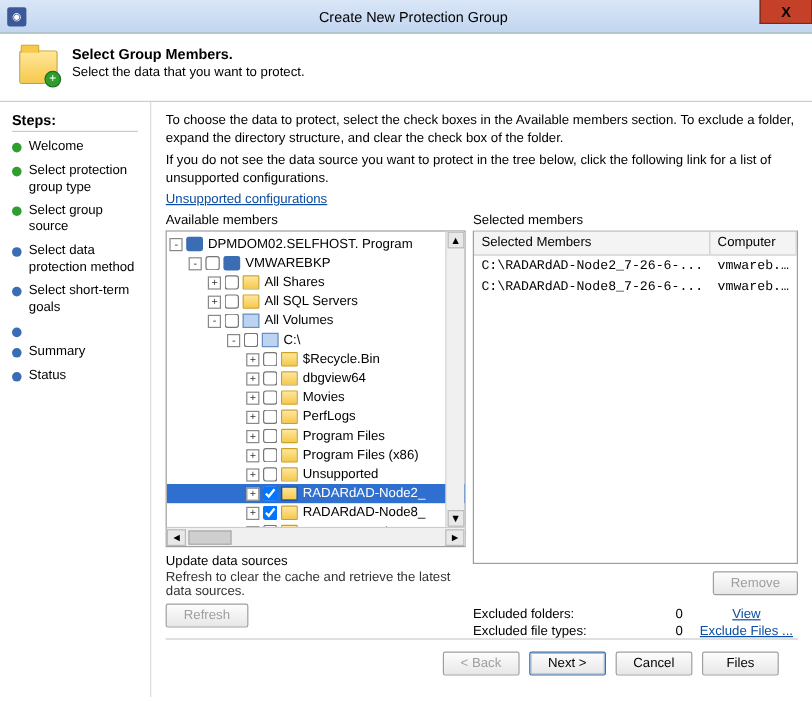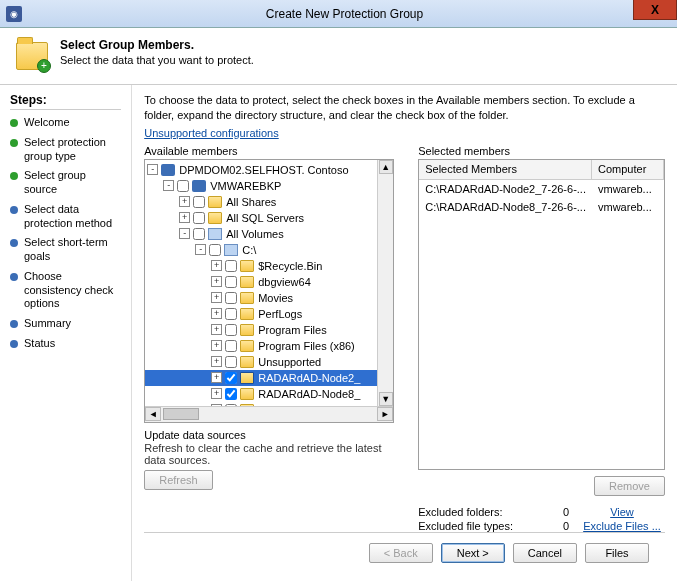--- a/index.html
+++ b/index.html
@@ -68,21 +68,21 @@
     width:8px;height:8px;border-radius:50%; margin:3px 6px 0 0; flex:none;
   }
   .bullet.green { background:#2e9e2e; }
   .bullet.blue { background:#3b6db5; }
   .step-label { line-height:1.25; }
   .main {
     flex:1; padding:8px 12px 8px 12px; display:flex; flex-direction:column;
   }
   .intro { margin-bottom:4px; line-height:1.35;}
   .link { color:#0b4da2; text-decoration:underline; cursor:pointer; }
-  .panes { display:flex; gap:24px; margin-top:6px; flex:1; min-height:0;}
+  .panes { display:flex; gap:6px; margin-top:6px; flex:1; min-height:0;}
   .pane-label { margin-bottom:2px; }
   .treebox, .listbox {
     border:1px solid #9e9e9e; background:#fff; height:264px; overflow:hidden; position:relative;
   }
   .treebox { width:250px; }
   .listbox { flex:1; }
   .tree-scroll { overflow:auto; height:246px; width:100%; padding:2px 0;}
   .hscroll { height:16px; border-top:1px solid #ccc; background:#f0f0f0; display:flex; align-items:center;}
   .hscroll .arrow{ width:16px;height:14px;border:1px solid #bbb;background:#e8e8e8;text-align:center;font-size:9px;line-height:12px;}
   .hscroll .thumb{ width:36px;height:12px;background:#cfcfcf;border:1px solid #aaa;margin-left:2px;}
@@ -103,21 +103,21 @@
     width:14px;height:12px;background:#bcd4f2;border:1px solid #6a8fc2;margin-right:4px;flex:none;
   }
   .tree-row.sel { background:#2f6fd0; color:#fff; }
   .tree-row.sel .ficon { border-color:#1e4e96;}
   .ind0{padding-left:2px}.ind1{padding-left:18px}.ind2{padding-left:34px}
   .ind3{padding-left:50px}.ind4{padding-left:66px}
   .list-head { display:flex; background:#f4f4f4; border-bottom:1px solid #ccc; height:20px; }
   .list-head .col { padding:3px 6px; border-right:1px solid #ccc; font-size:11px;}
   .col1{ flex:1; min-width:0;} .col2{ width:72px; }
   .list-row { display:flex; height:18px; align-items:center;}
-  .list-row .col { padding:2px 6px; overflow:hidden; text-overflow:ellipsis; white-space:nowrap; font-size:11px;}
+  .list-row .col { padding:2px 6px; overflow:hidden; text-overflow:ellipsis; white-space:nowrap; font-size:11px;font-family:Liberation Mono, monospace;}
   .under-tree { margin-top:6px; }
   .under-tree .ut-title{}
   .under-tree .ut-sub{ color:#333; margin-top:1px; max-width:240px;}
   .btn {
     border:1px solid #9e9e9e; background:linear-gradient(#fdfdfd,#e7e7e7);
     padding:3px 14px; font-size:11px; border-radius:2px; cursor:pointer;
     min-width:64px; text-align:center;
   }
   .btn:disabled, .btn.disabled { color:#9e9e9e; cursor:default;}
   .btn.primary { border-color:#3a6ea5; box-shadow:0 0 0 1px #9cc0e8 inset;}
@@ -171,47 +171,47 @@
         <div class="step">
           <span class="bullet blue"></span>
           <span class="step-label">Select data protection method</span>
         </div>
         <div class="step">
           <span class="bullet blue"></span>
           <span class="step-label">Select short-term goals</span>
         </div>
         <div class="step">
           <span class="bullet blue"></span>
-          <span class="step-label">Choose consistency check options</span>
         </div>
         <div class="step">
           <span class="bullet blue"></span>
           <span class="step-label">Summary</span>
         </div>
         <div class="step">
           <span class="bullet blue"></span>
           <span class="step-label">Status</span>
         </div>
       </div>
   </div>
 
   <div class="main">
     <div class="intro">To choose the data to protect, select the check boxes in the Available members section. To exclude a folder, expand the directory structure, and clear the check box of the folder.</div>
+    <div class="intro">If you do not see the data source you want to protect in the tree below, click the following link for a list of unsupported configurations.</div>
     <span class="link">Unsupported configurations</span>
 
     <div class="panes">
 
       <div style="display:flex;flex-direction:column">
         <div class="pane-label">Available members</div>
         <div class="treebox">
           <div class="tree-scroll" id="tree">
               <div class="tree-row ind0">
                 <span class="exp">-</span>
                 <span class="sicon"></span>
-                <span>DPMDOM02.SELFHOST. Contoso</span>
+                <span>DPMDOM02.SELFHOST. Program</span>
               </div>
               <div class="tree-row ind1">
                 <span class="exp">-</span>
                 <input type="checkbox" style="">
                 <span class="sicon"></span>
                 <span>VMWAREBKP</span>
               </div>
               <div class="tree-row ind2">
                 <span class="exp">+</span>
                 <input type="checkbox" style="">

